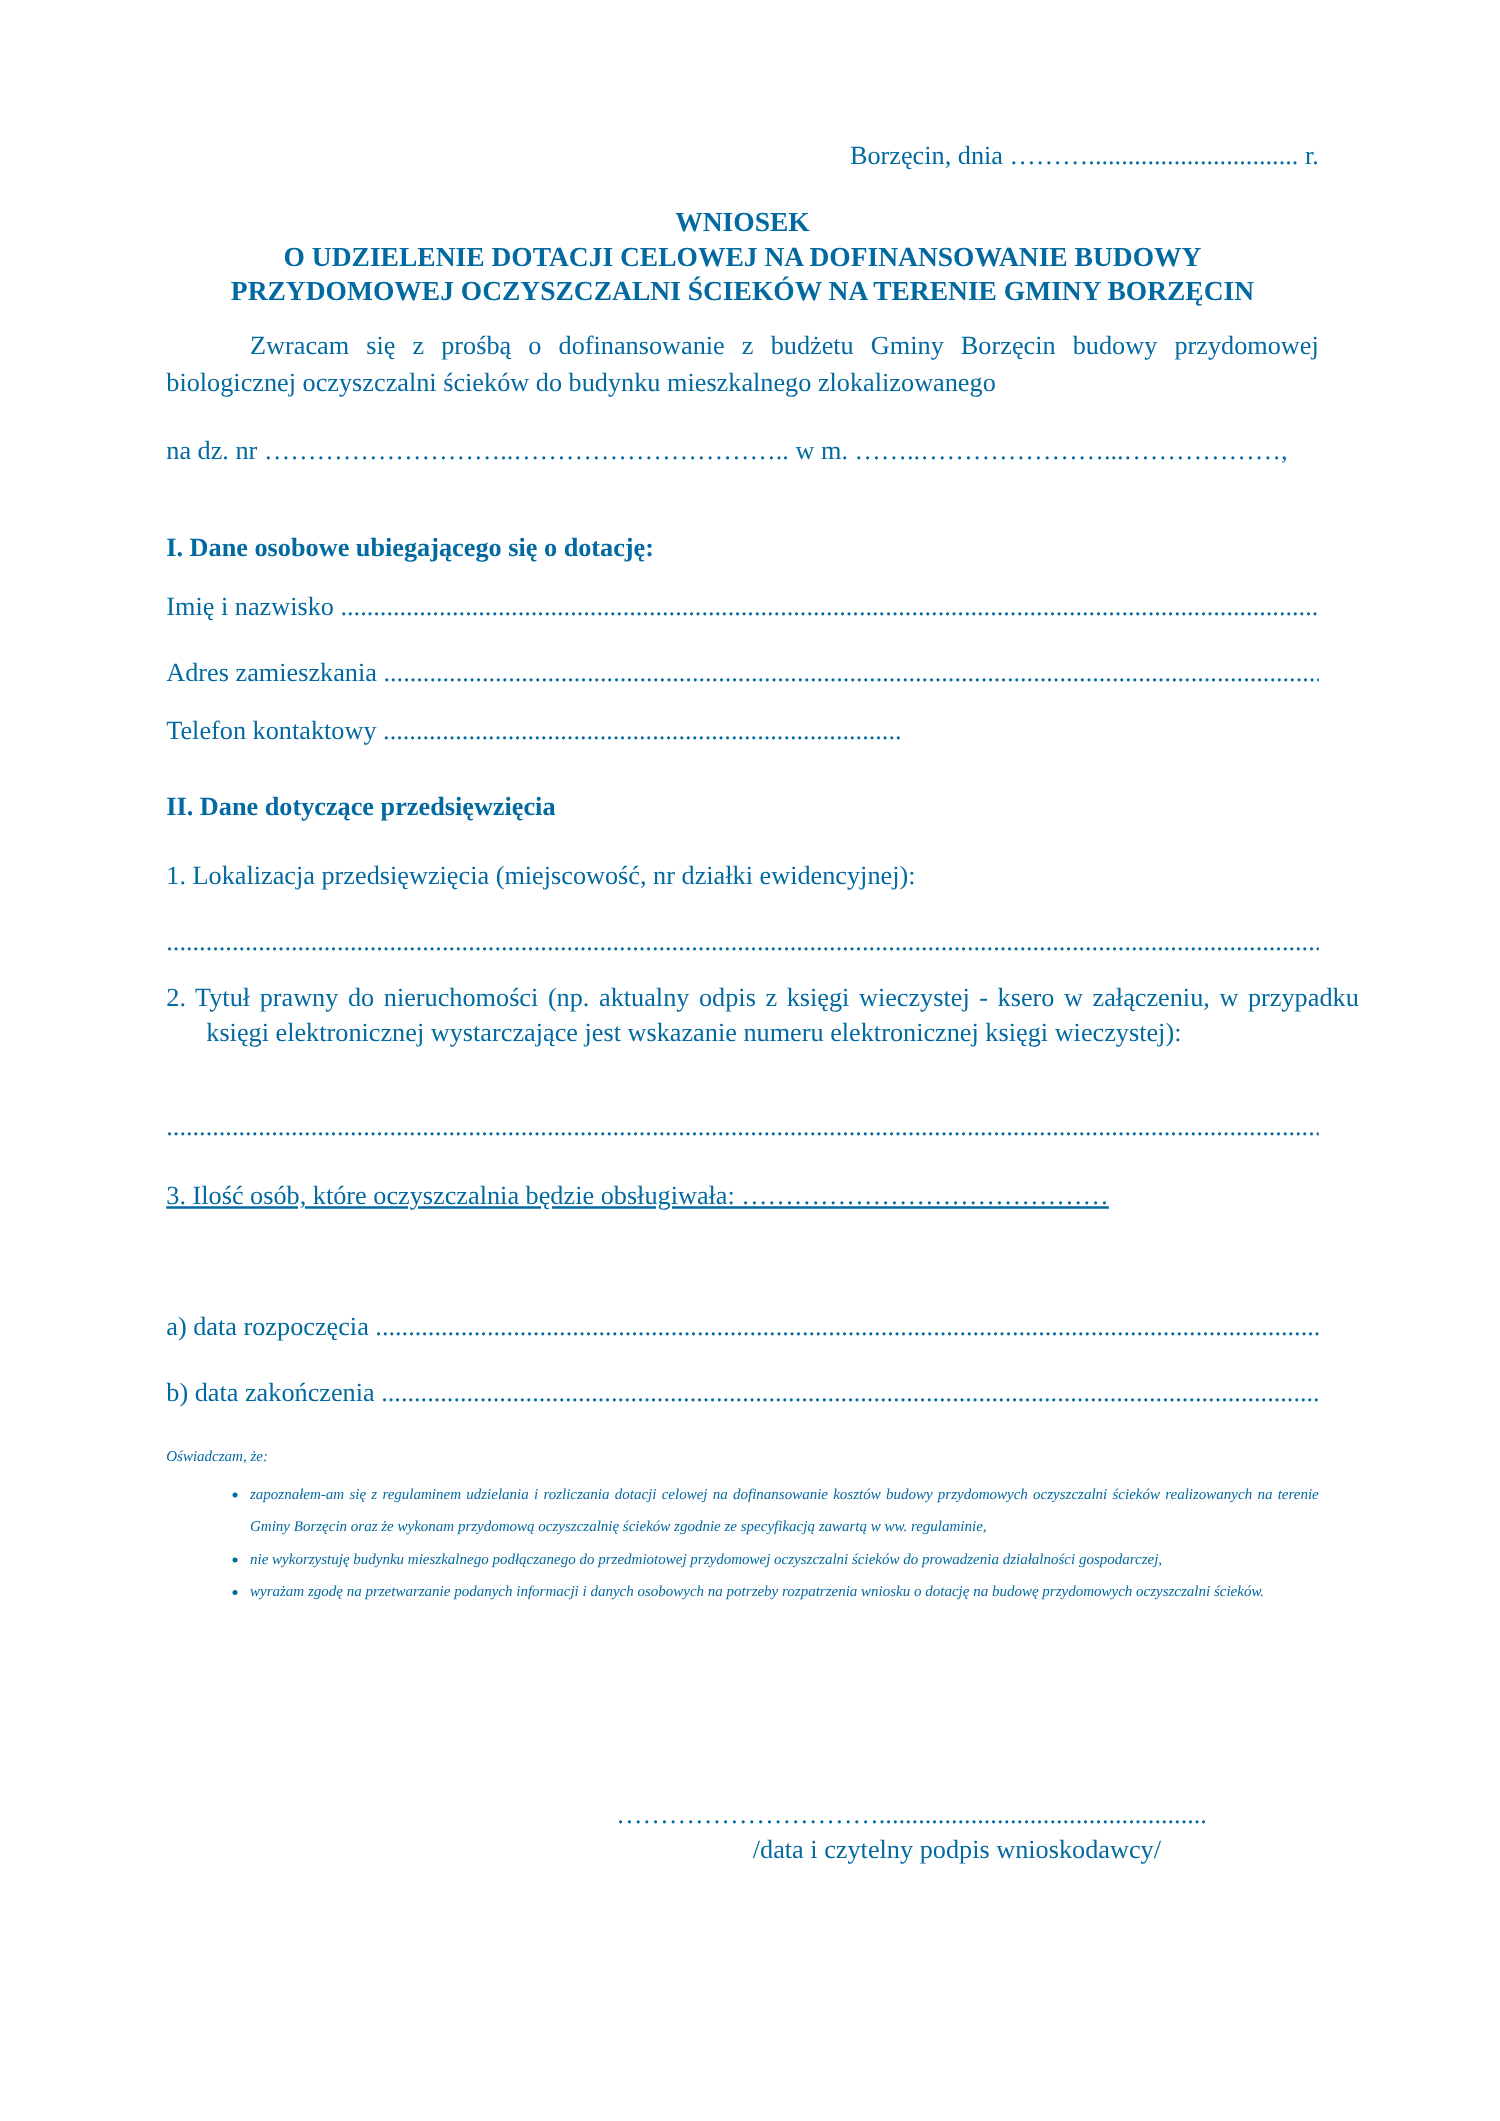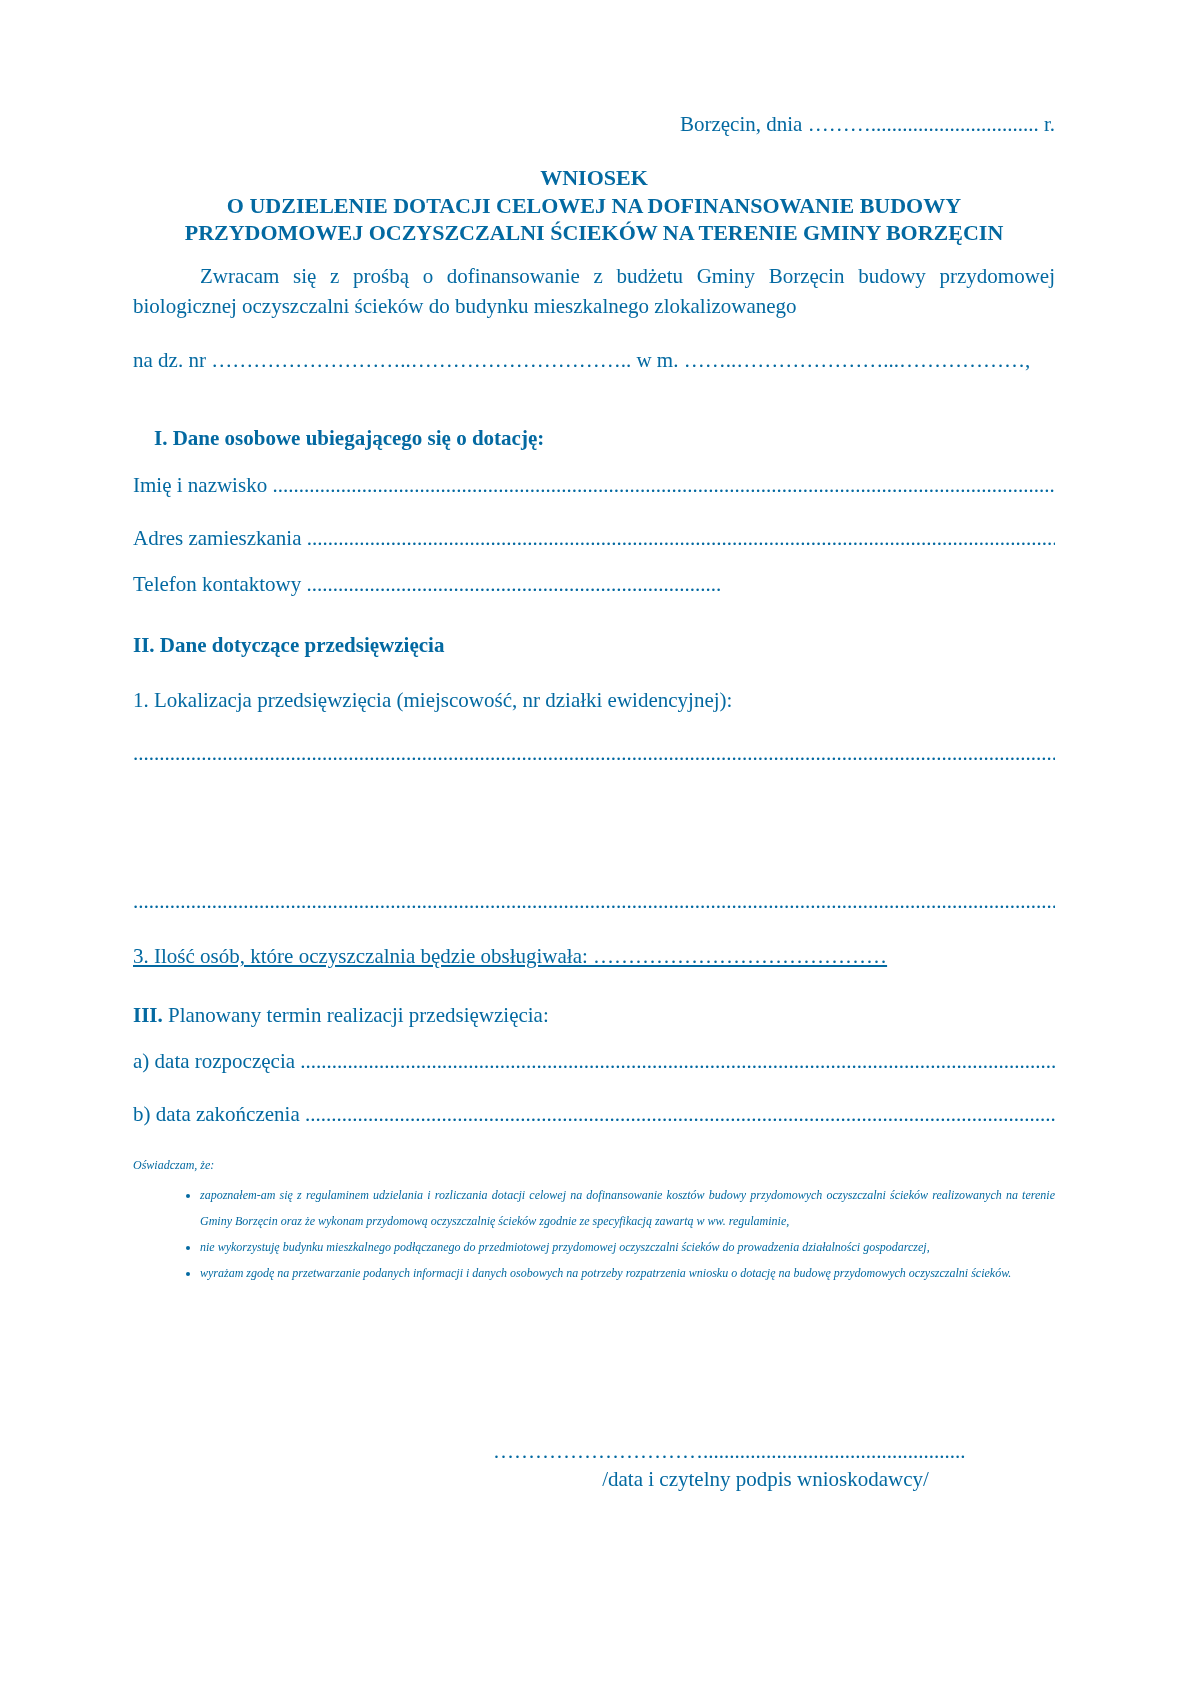--- a/index.html
+++ b/index.html
@@ -39,42 +39,40 @@
   <div class="blk center bold title" style="top:164px;">
     <div>WNIOSEK</div>
     <div>O UDZIELENIE DOTACJI CELOWEJ NA DOFINANSOWANIE BUDOWY</div>
     <div>PRZYDOMOWEJ OCZYSZCZALNI ŚCIEKÓW NA TERENIE GMINY BORZĘCIN</div>
   </div>
 
   <div class="blk just indent-first" style="top:262px; line-height:29.5px;">Zwracam się z prośbą o dofinansowanie z budżetu Gminy Borzęcin budowy przydomowej biologicznej oczyszczalni ścieków do budynku mieszkalnego zlokalizowanego</div>
 
   <div class="blk nowrap" style="top:346px;">na dz. nr ………………………..………………………….. w m. ……..…………………...………………,</div>
 
-  <div class="blk bold" style="top:424px;margin-left:21px;">I. Dane osobowe ubiegającego się o dotację:</div>
+  <div class="blk bold" style="top:424px;">I. Dane osobowe ubiegającego się o dotację:</div>
 
   <div class="blk dotline" style="top:471px;">Imię i nazwisko ................................................................................................................................................................</div>
 
   <div class="blk dotline" style="top:524px;">Adres zamieszkania ................................................................................................................................................................</div>
 
   <div class="blk dotline" style="top:570px;">Telefon kontaktowy ...............................................................................</div>
 
   <div class="blk bold" style="top:631px;">II. Dane dotyczące przedsięwzięcia</div>
 
   <div class="blk" style="top:686px;">1. Lokalizacja przedsięwzięcia (miejscowość, nr działki ewidencyjnej):</div>
 
   <div class="blk dotline" style="top:739px;">..............................................................................................................................................................................................................................................</div>
 
+  <div class="blk just hang" style="top:784px;">2. Tytuł prawny do nieruchomości (np. aktualny odpis z księgi wieczystej - ksero w załączeniu, w przypadku księgi elektronicznej wystarczające jest wskazanie numeru elektronicznej księgi wieczystej):</div>
 
   <div class="blk dotline" style="top:887px;">..............................................................................................................................................................................................................................................</div>
 
   <div class="blk nowrap" style="top:942px;text-decoration:underline;">3. Ilość osób, które oczyszczalnia będzie obsługiwała: ……………………………………</div>
 
-  <div class="blk" style="top:1001px;">
-    <span class="bold">III.</span><span> Planowany termin realizacji przedsięwzięcia:</span>
-  </div>
 
   <div class="blk dotline" style="top:1047px;">a) data rozpoczęcia ......................................................................................................................................................</div>
 
   <div class="blk dotline" style="top:1100px;">b) data zakończenia ......................................................................................................................................................</div>
 
   <div class="blk decl" style="top:1152px;">
     <div>Oświadczam, że:</div>
     <ul class="decl-list">
       <li>zapoznałem-am się z regulaminem udzielania i rozliczania dotacji celowej na dofinansowanie kosztów budowy przydomowych oczyszczalni ścieków realizowanych na terenie Gminy Borzęcin oraz że wykonam przydomową oczyszczalnię ścieków zgodnie ze specyfikacją zawartą w ww. regulaminie,</li>
       <li>nie wykorzystuję budynku mieszkalnego podłączanego do przedmiotowej przydomowej oczyszczalni ścieków do prowadzenia działalności gospodarczej,</li>

